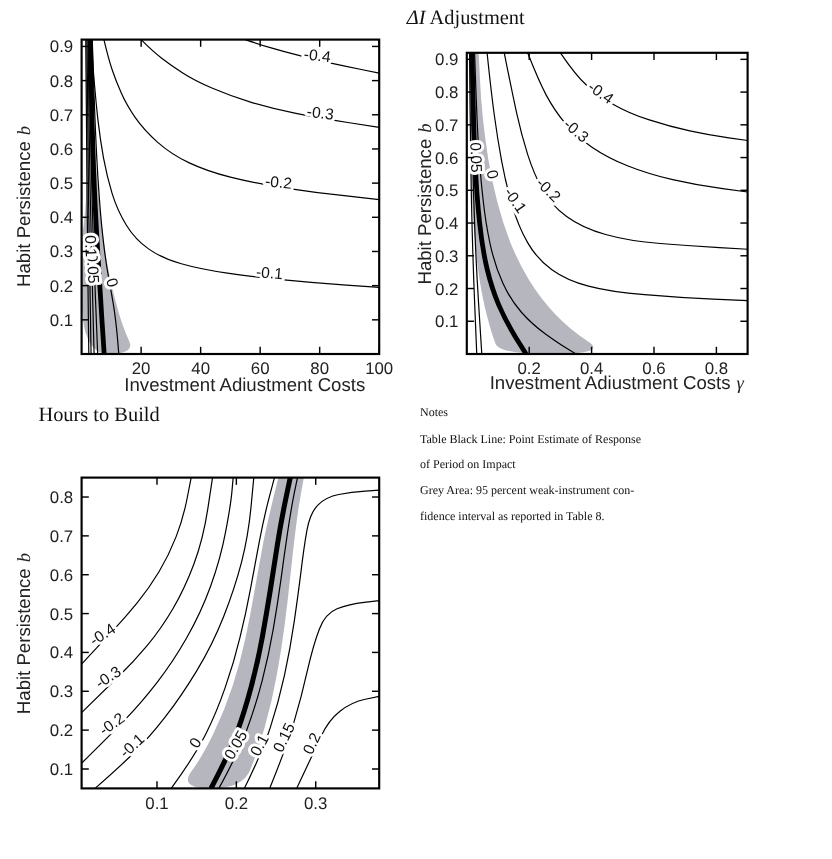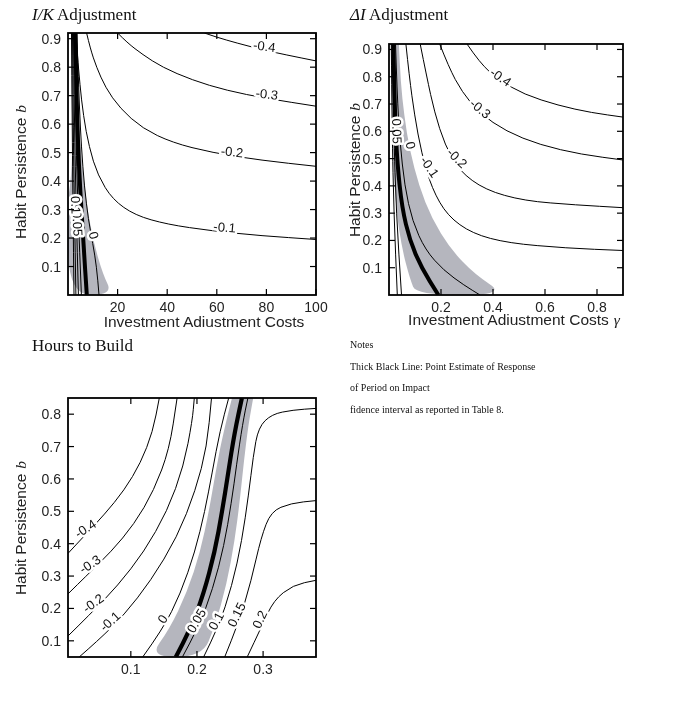--- a/index.html
+++ b/index.html
@@ -213,24 +213,21 @@
         <text x="61" y="483.9375" class="tick ty">0.6</text>
         <line x1="68" y1="446.5625" x2="74" y2="446.5625" stroke="#000" stroke-width="1.2"></line>
         <line x1="316" y1="446.5625" x2="310" y2="446.5625" stroke="#000" stroke-width="1.2"></line>
         <text x="61" y="451.5625" class="tick ty">0.7</text>
         <line x1="68" y1="414.1875" x2="74" y2="414.1875" stroke="#000" stroke-width="1.2"></line>
         <line x1="316" y1="414.1875" x2="310" y2="414.1875" stroke="#000" stroke-width="1.2"></line>
         <text x="61" y="419.1875" class="tick ty">0.8</text>
       </g>
     </svg>
 
-  <div class="abs ptitle" style="left:32px;top:5px">
-    <span class="tmath">I/K</span><span> Adjustment</span>
-  </div>
-  <div class="abs ptitle" style="left:350px;top:5px">
+  <div class="abs ptitle" style="left:339px;top:5px">
     <span class="tmath">ΔI</span><span> Adjustment</span>
   </div>
   <div class="abs ptitle" style="left:32px;top:336px">
     <span class="tmath"></span><span>Hours to Build</span>
   </div>
 
   <div class="abs axlab ylab" style="left:21px;top:172px">
     <span>Habit Persistence</span><span class="sfx">b</span>
   </div>
   <div class="abs axlab ylab" style="left:355px;top:170px">
@@ -242,18 +239,19 @@
 
   <div class="abs axlab xlab" style="left:204px;top:322px">
     <span>Investment Adiustment Costs</span>
   </div>
   <div class="abs axlab xlab" style="left:514px;top:320px">
     <span>Investment Adiustment Costs</span><span class="sfx">γ</span>
   </div>
 
   <div class="abs notes" style="left:350px;top:334px">
     <div>Notes</div>
-    <div>Thick Black Line: Point Estimate of Response</div>
+    <div>Table Black Line: Point Estimate of Response</div>
     <div>of Period on Impact</div>
+    <div>Grey Area: 95 percent weak-instrument con-</div>
     <div>fidence interval as reported in Table 8.</div>
   </div>
 
 </div>
 
 </body></html>

